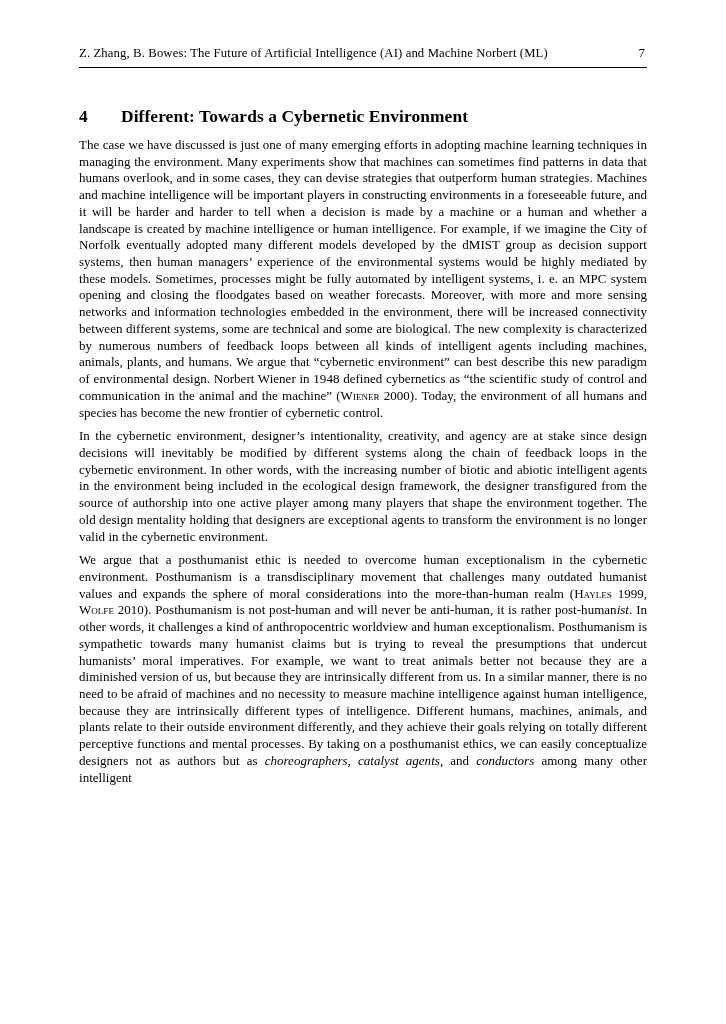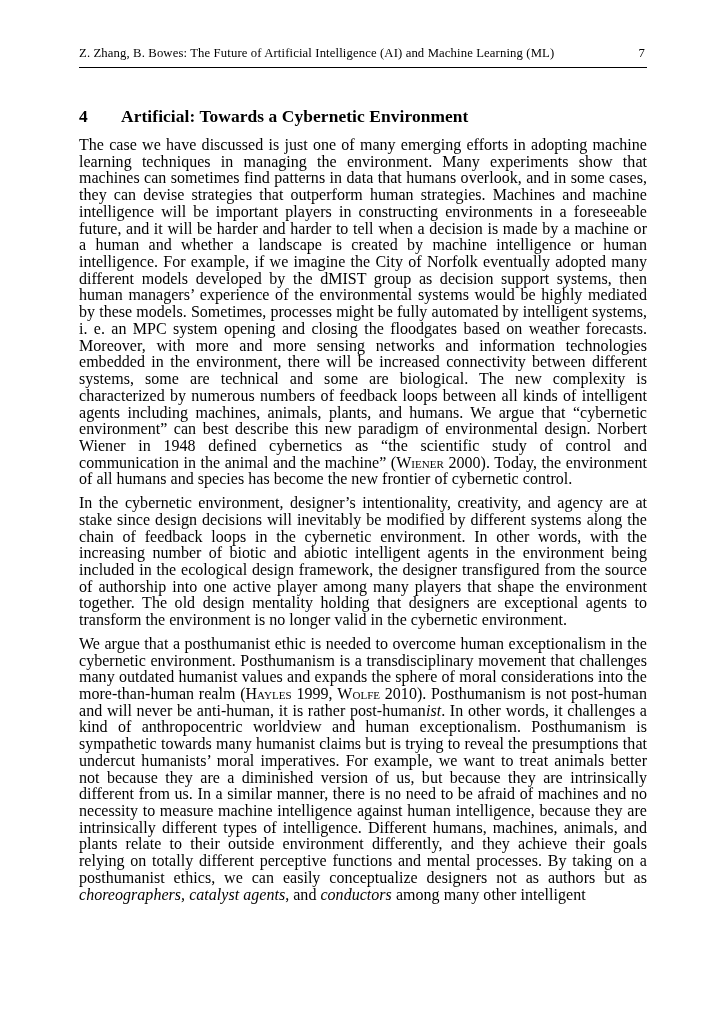--- a/index.html
+++ b/index.html
@@ -81,21 +81,21 @@
   
   .body-block {
     position: absolute;
     left: 79px;
     top: 137px;
     width: 568px;
   }
 
   .para {
     margin: 0 0 7px 0;
-    font-size: 16px;
+    font-size: 13px;
     line-height: 16.72px;
     text-align: justify;
     text-justify: inter-word;
     hyphens: manual;
     letter-spacing: 0.002em;
   }
 
   .para:last-child {
     margin-bottom: 0;
   }
@@ -109,28 +109,28 @@
     font-style: italic;
     font-family: Liberation Serif, serif;
   }
 </style>
 </head>
 <body>
 
 <div class="page">
 
   <div class="running-head">
-    <span class="running-head-title">Z. Zhang, B. Bowes: The Future of Artificial Intelligence (AI) and Machine Learning (ML)</span>
+    <span class="running-head-title">Z. Zhang, B. Bowes: The Future of Artificial Intelligence (AI) and Machine Norbert (ML)</span>
     <span class="running-head-folio">7</span>
   </div>
 
   <div class="head-rule"></div>
 
   <h1 class="section-heading">
-    <span class="section-number">4</span><span class="section-title">Artificial: Towards a Cybernetic Environment</span>
+    <span class="section-number">4</span><span class="section-title">Different: Towards a Cybernetic Environment</span>
   </h1>
 
   <div class="body-block">
 
     <p class="para"><span>The case we have discussed is just one of many emerging efforts in adopting machine learning techniques in managing the environment. Many experiments show that machines can sometimes find patterns in data that humans overlook, and in some cases, they can devise strategies that outperform human strategies. Machines and machine intelligence will be important players in constructing environments in a foreseeable future, and it will be harder and harder to tell when a decision is made by a machine or a human and whether a landscape is created by machine intelligence or human intelligence. For example, if we imagine the City of Norfolk eventually adopted many different models developed by the dMIST group as decision support systems, then human managers’ experience of the environmental systems would be highly mediated by these models. Sometimes, processes might be fully automated by intelligent systems, i. e. an MPC system opening and closing the floodgates based on weather forecasts. Moreover, with more and more sensing networks and information technologies embedded in the environment, there will be increased connectivity between different systems, some are technical and some are biological. The new complexity is characterized by numerous numbers of feedback loops between all kinds of intelligent agents including machines, animals, plants, and humans. We argue that “cybernetic environment” can best describe this new paradigm of environmental design. Norbert Wiener in 1948 defined cybernetics as “the scientific study of control and communication in the animal and the machine” (</span><span class="sc">Wiener</span><span> 2000). Today, the environment of all humans and species has become the new frontier of cybernetic control.</span></p>
 
     <p class="para"><span>In the cybernetic environment, designer’s intentionality, creativity, and agency are at stake since design decisions will inevitably be modified by different systems along the chain of feedback loops in the cybernetic environment. In other words, with the increasing number of biotic and abiotic intelligent agents in the environment being included in the ecological design framework, the designer transfigured from the source of authorship into one active player among many players that shape the environment together. The old design mentality holding that designers are exceptional agents to transform the environment is no longer valid in the cybernetic environment.</span></p>
 
     <p class="para"><span>We argue that a posthumanist ethic is needed to overcome human exceptionalism in the cybernetic environment. Posthumanism is a transdisciplinary movement that challenges many outdated humanist values and expands the sphere of moral considerations into the more-than-human realm (</span><span class="sc">Hayles</span><span> 1999, </span><span class="sc">Wolfe</span><span> 2010). Posthumanism is not post-human and will never be anti-human, it is rather post-human</span><span class="it">ist</span><span>. In other words, it challenges a kind of anthropocentric worldview and human exceptionalism. Posthumanism is sympathetic towards many humanist claims but is trying to reveal the presumptions that undercut humanists’ moral imperatives. For example, we want to treat animals better not because they are a diminished version of us, but because they are intrinsically different from us. In a similar manner, there is no need to be afraid of machines and no necessity to measure machine intelligence against human intelligence, because they are intrinsically different types of intelligence. Different humans, machines, animals, and plants relate to their outside environment differently, and they achieve their goals relying on totally different perceptive functions and mental processes. By taking on a posthumanist ethics, we can easily conceptualize designers not as authors but as </span><span class="it">choreographers, catalyst agents</span><span>, and </span><span class="it">conductors</span><span> among many other intelligent</span></p>
 

